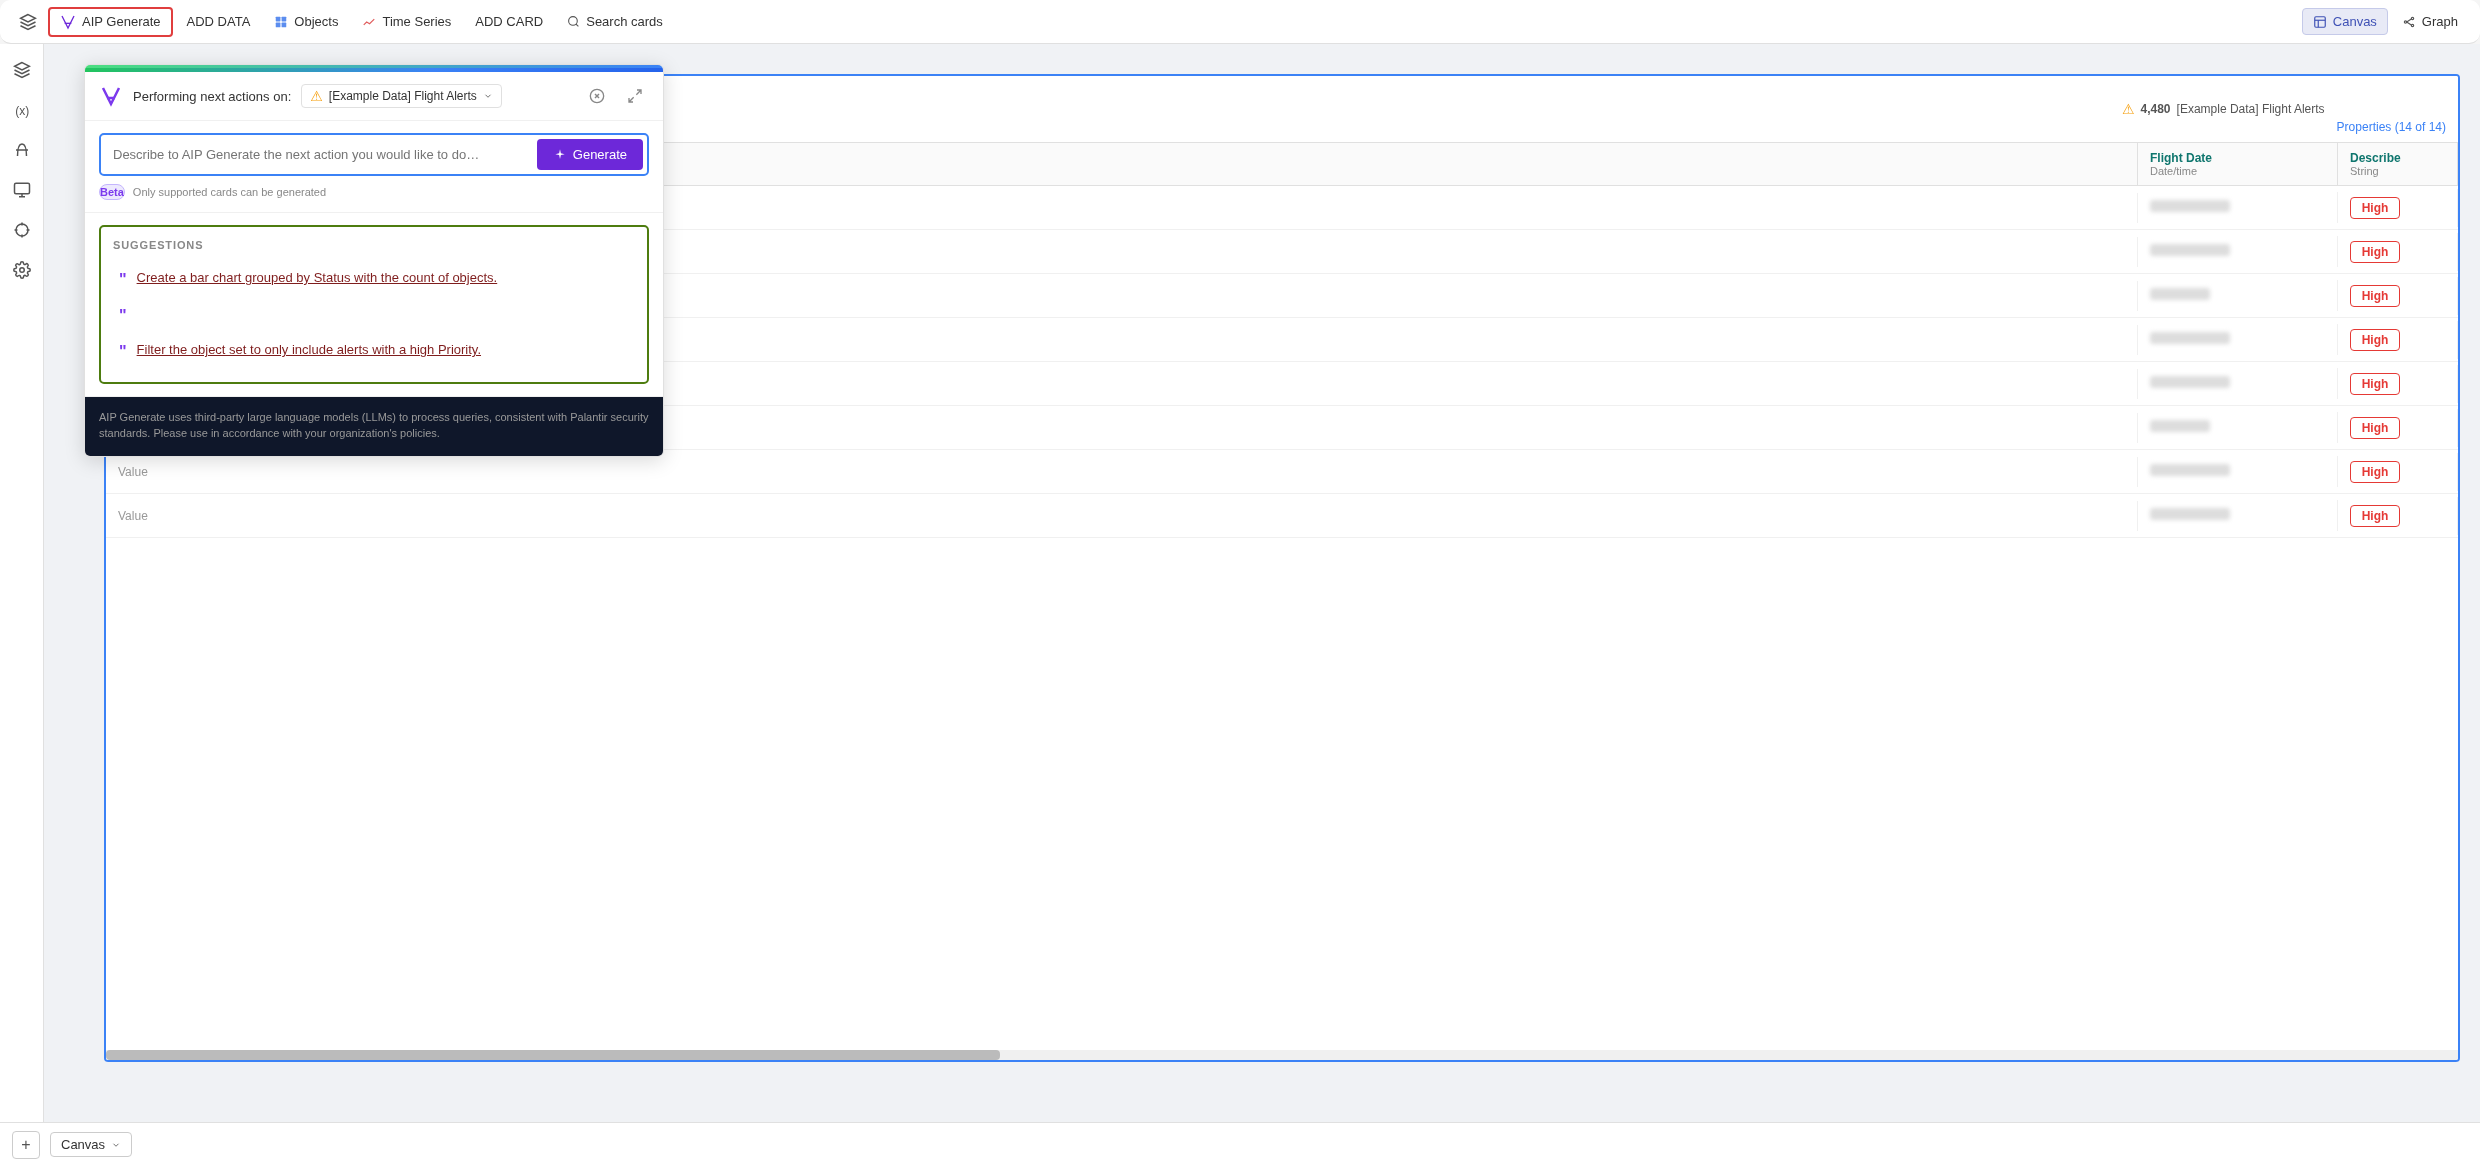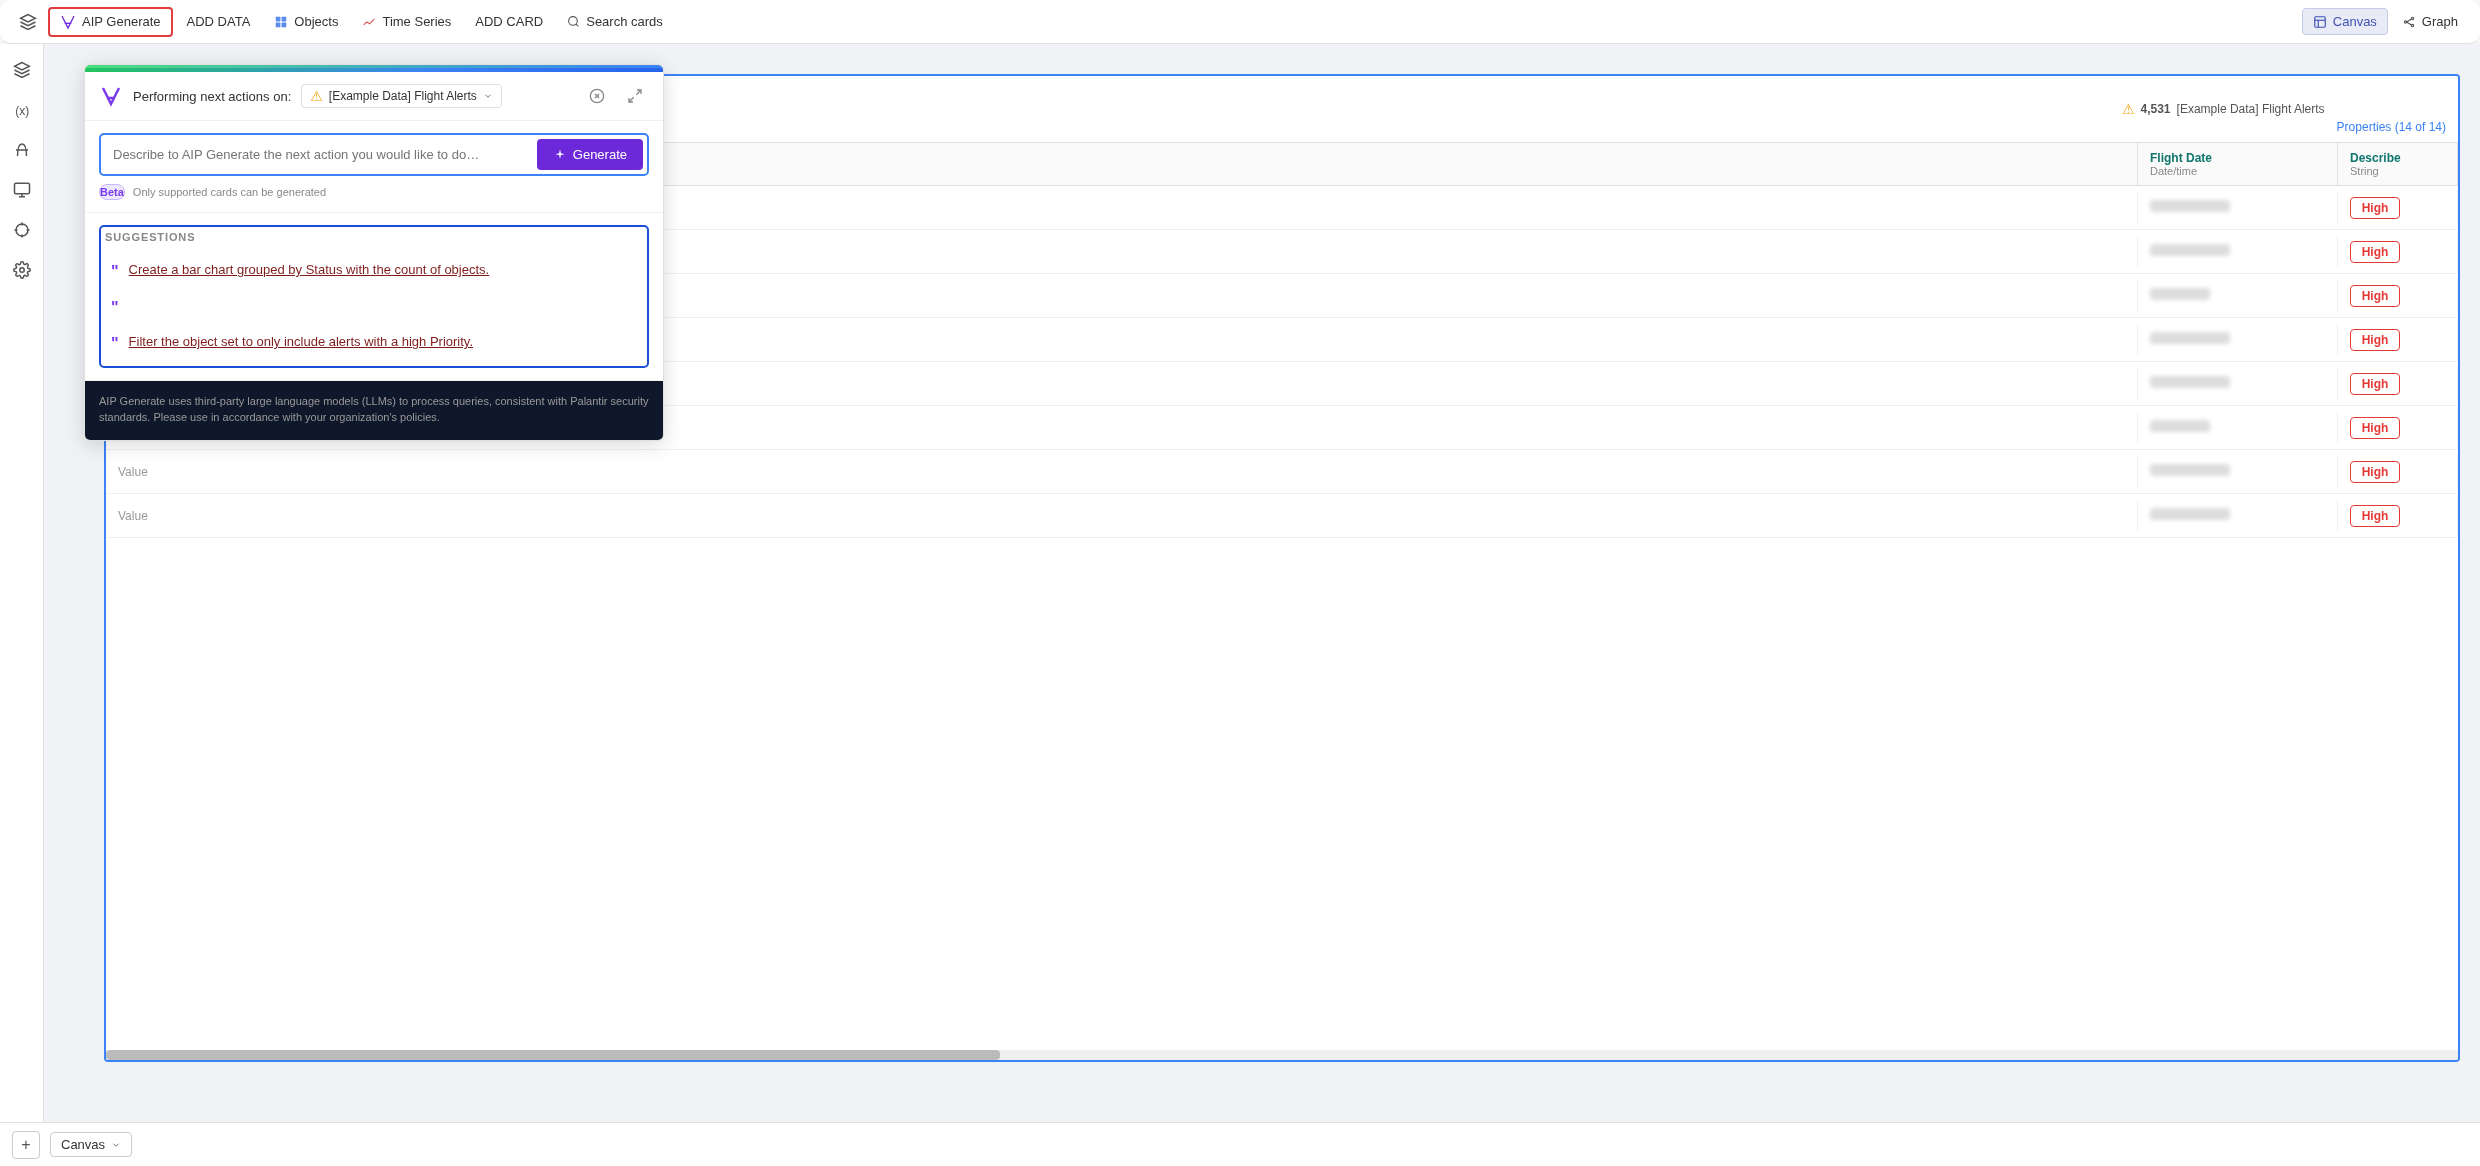--- a/index.html
+++ b/index.html
@@ -370,23 +370,23 @@
       font-weight: 600;
     }
     .beta-text {
       font-size: 11px;
       color: #888;
     }
 
     
     .suggestions-section {
       margin: 12px 14px;
-      border: 2px solid #1d4ed8;
+      border: 2px solid #4d7c0f;
       border-radius: 5px;
-      padding: 4px;
+      padding: 12px;
     }
     .suggestions-label {
       font-size: 11px;
       font-weight: 700;
       color: #888;
       letter-spacing: 0.08em;
       text-transform: uppercase;
       margin-bottom: 10px;
     }
     .suggestion-item {
@@ -628,21 +628,21 @@
         <svg width="14" height="14" viewBox="0 0 24 24" fill="none" stroke="#555" stroke-width="2">
           <line x1="18" y1="6" x2="6" y2="18"></line>
             <line x1="6" y1="6" x2="18" y2="18"></line>
         </svg>
       </div>
 
       <div class="table-spacer"></div>
 
       <div class="dataset-info">
         <span class="warning-triangle">⚠</span>
-        <span class="dataset-count">4,531</span>
+        <span class="dataset-count">4,480</span>
         <span>[Example Data] Flight Alerts</span>
       </div>
       <span class="properties-link">Properties (14 of 14)</span>
     </div>
 
     <div class="table-columns-header">
       <div class="col-header dept-col">
         <div class="col-name">ment</div>
         <div class="col-type">g</div>
       </div>

